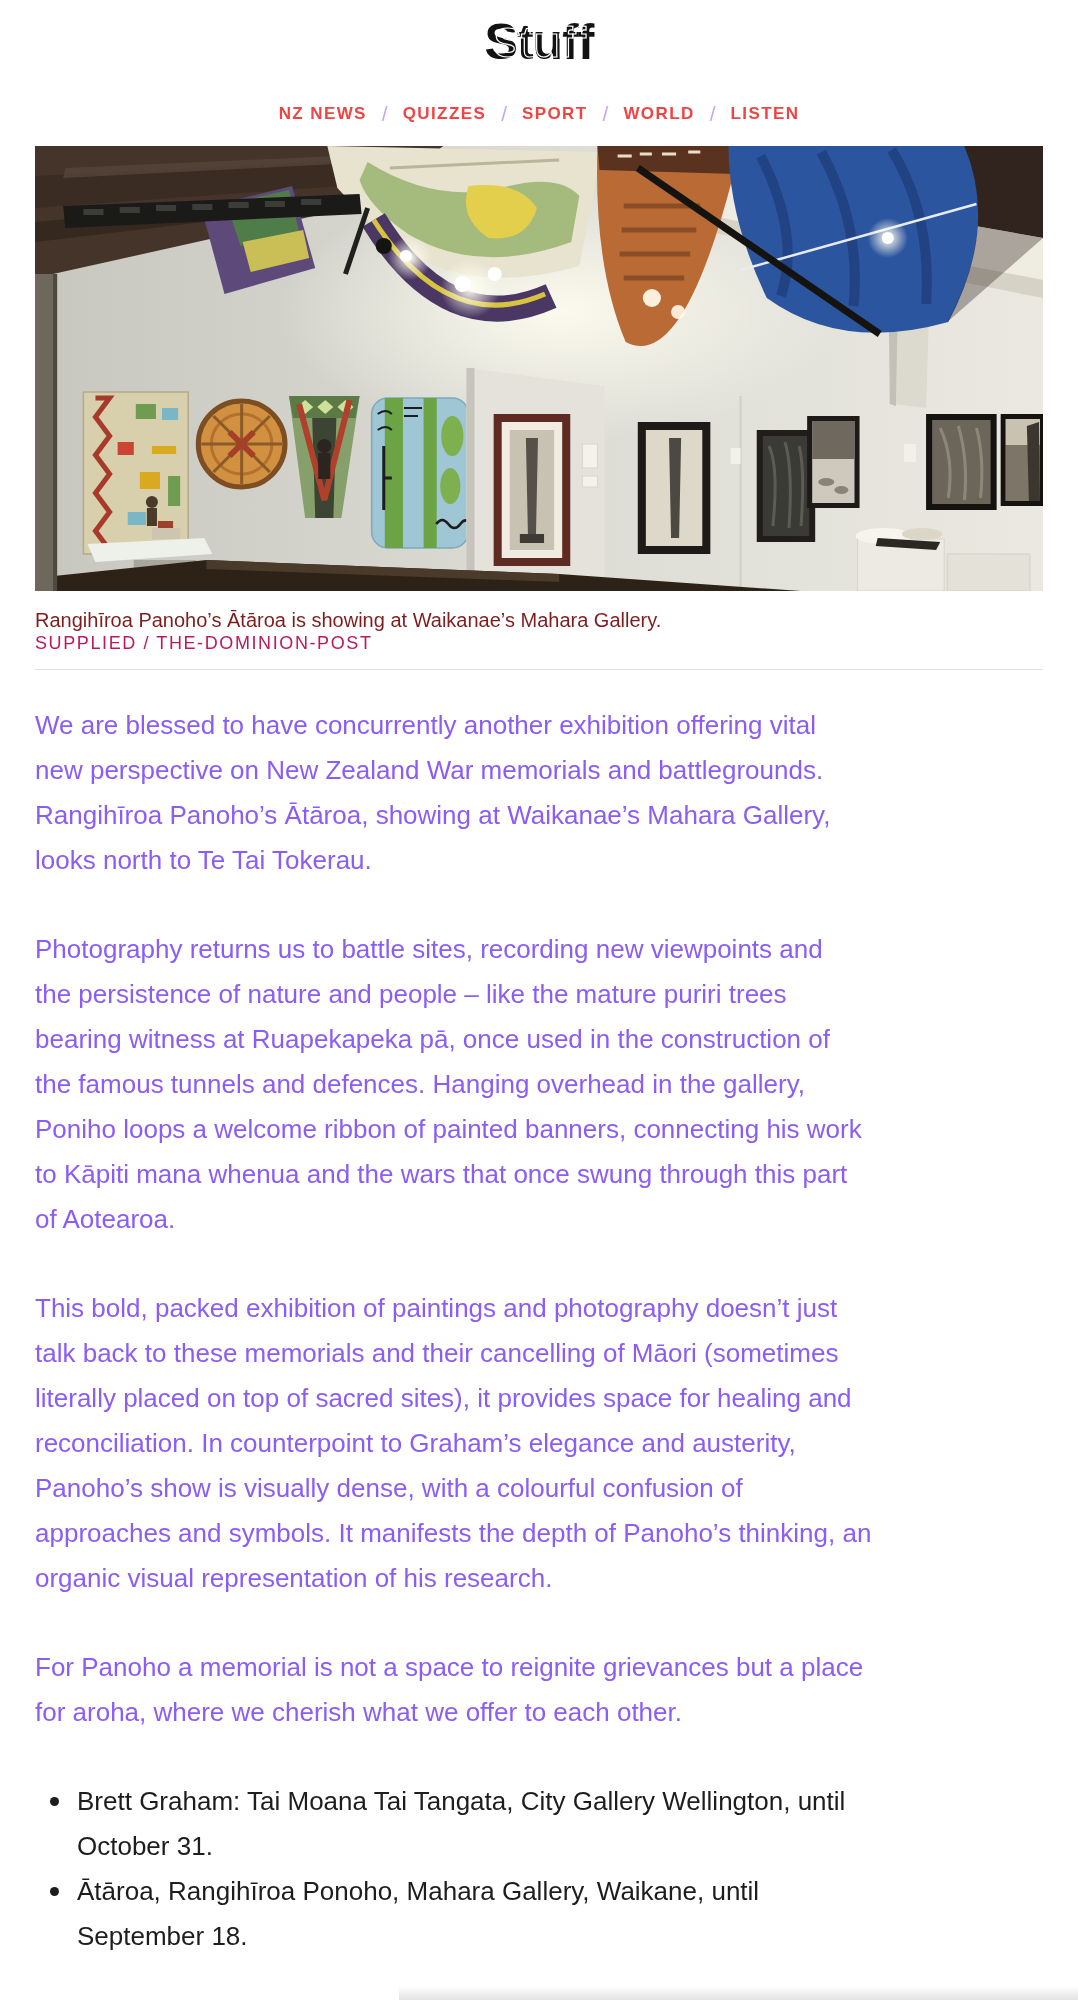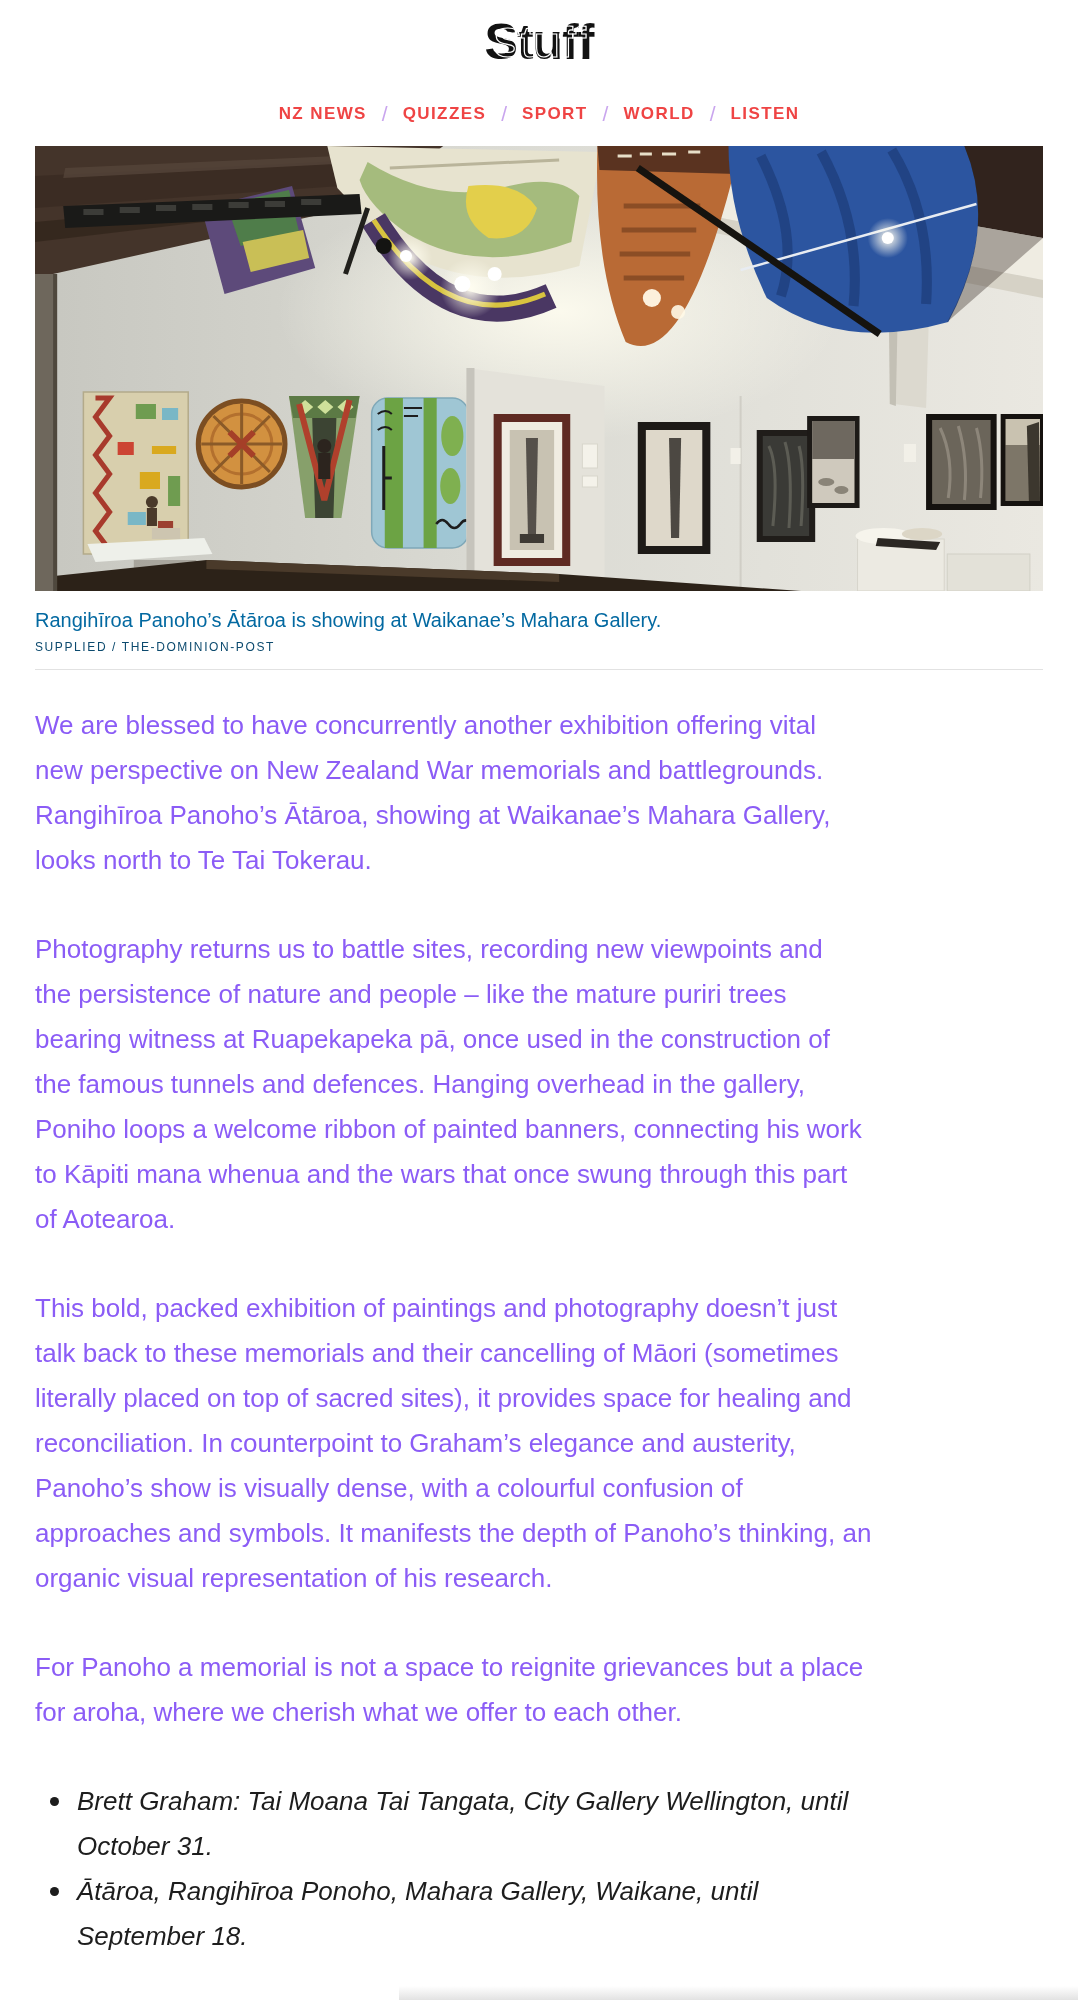--- a/index.html
+++ b/index.html
@@ -28,34 +28,34 @@
   .nav { margin-top:34px; display:flex; justify-content:center; align-items:center; gap:15px; height:24px; }
   .nav a {
     text-decoration:none; color:#ef4444;
     font-size:17px; font-weight:700; letter-spacing:1.4px;
   }
   .nav .slash { color:#c9a5ee; font-size:21px; font-weight:400; line-height:20px; }
 
   
   .hero { margin-top:20px; }
   .hero svg { display:block; width:1008px; height:445px; }
-  .caption { margin-top:16px; font-size:20px; line-height:26px; color:#0369a1; }
-  .credit  { margin-top:7px; font-size:12px; letter-spacing:1.6px; color:#0c4a6e; }
+  .caption { margin-top:16px; font-size:20px; line-height:26px; color:#7f1d1d; }
+  .credit  { font-size:18px; letter-spacing:1.6px; color:#be185d; }
   .divider { margin-top:15px; border-top:1px solid #e2e2e2; height:0; }
 
   
   .article { margin-top:33px; }
   .article p {
     font-size:26px; line-height:45px; color:#8b5cf6;
     white-space:pre-line; margin:0 0 44px 0;
   }
   .article ul { list-style:none; margin:0; padding:0; }
   .article li {
     position:relative; padding-left:42px;
-    font-style:italic; font-size:26px; line-height:45px;
+    font-size:26px; line-height:45px;
     white-space:pre-line;
   }
   .article li::before {
     content:""; position:absolute; left:15px; top:18px;
     width:9px; height:9px; border-radius:50%; background:#1d1d1d;
   }
   .bottom-fade {
     position:absolute; bottom:0; left:37%; right:0; height:14px;
     background:linear-gradient(to top, rgba(110,110,110,0.20), rgba(110,110,110,0));
   }

